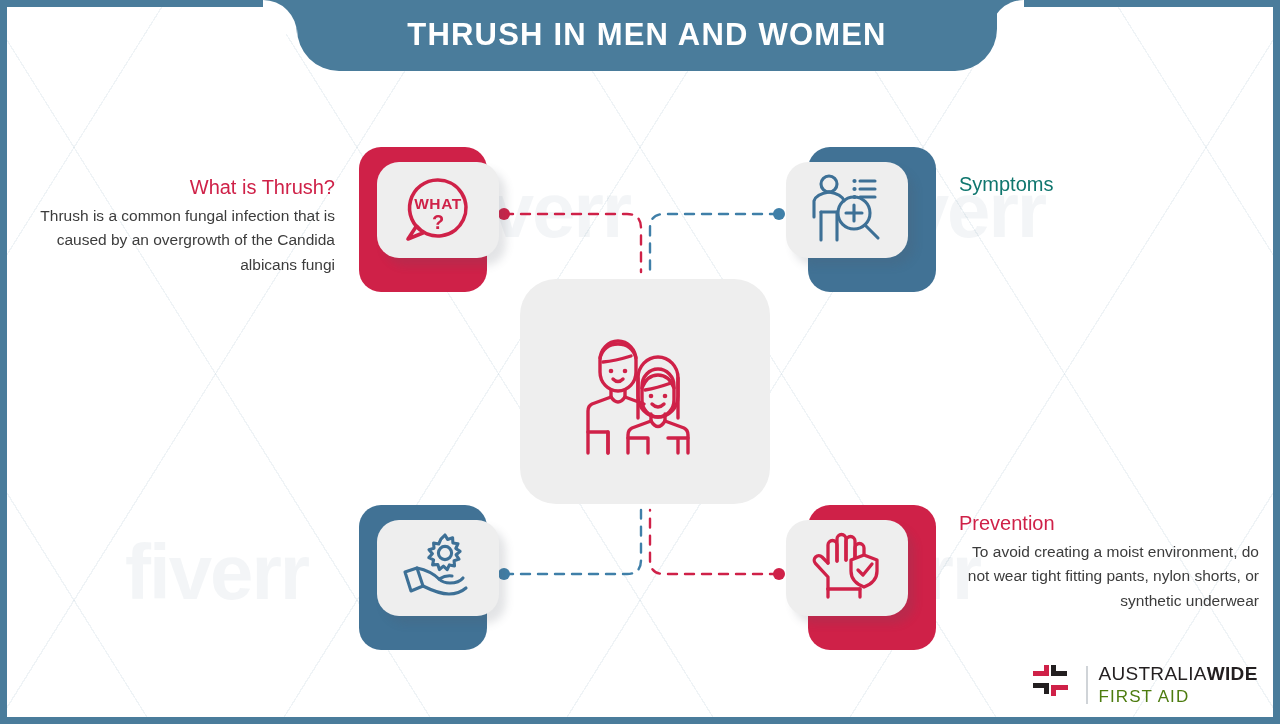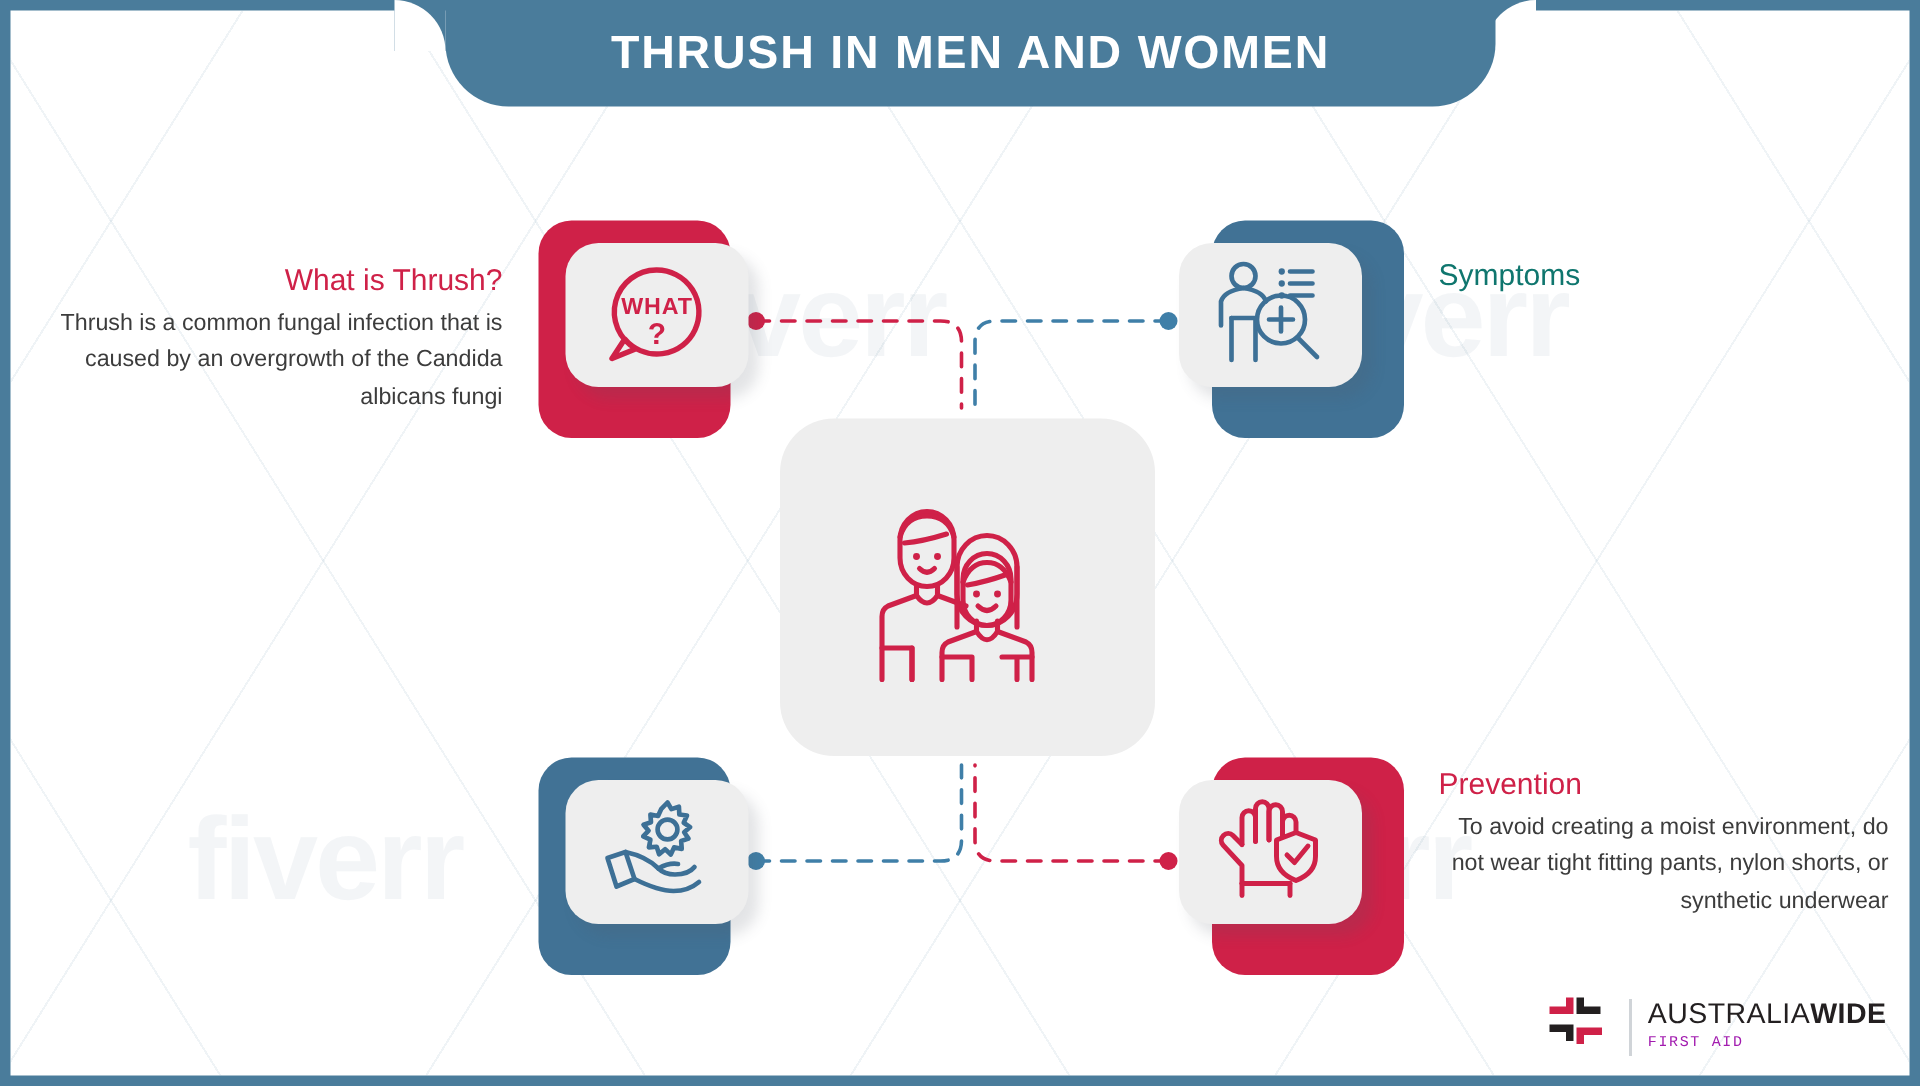--- a/index.html
+++ b/index.html
@@ -142,21 +142,21 @@
     left:1024px; top:656px;
     display:flex; align-items:center; gap:11px;
     z-index:7;
   }
   #logo .mark { position:relative; width:44px; height:44px; }
   #logo .divider { width:1.5px; height:38px; background:#d0d4d8; }
   #logo .words { line-height:1; padding-bottom:2px; }
   #logo .l1 { font-size:19px; letter-spacing:0.3px; color:#231f20; white-space:nowrap; }
   #logo .l1 b { font-weight:bold; }
   #logo .l1 .thin { font-weight:normal; }
-  #logo .l2 { font-size:10px; letter-spacing:1.1px; color:#a21caf; margin-top:5px; white-space:nowrap;font-family:Liberation Mono, monospace; }
+  #logo .l2 { font-size:17px; letter-spacing:1.1px; color:#4d7c0f; margin-top:5px; white-space:nowrap; }
 </style>
 </head>
 <body>
 
 <div id="stage">
   <div id="canvas">
 
     <div class="wm-lines"></div>
     <div class="wm-word wm1">fiverr</div>
     <div class="wm-word wm2">fiverr</div>

